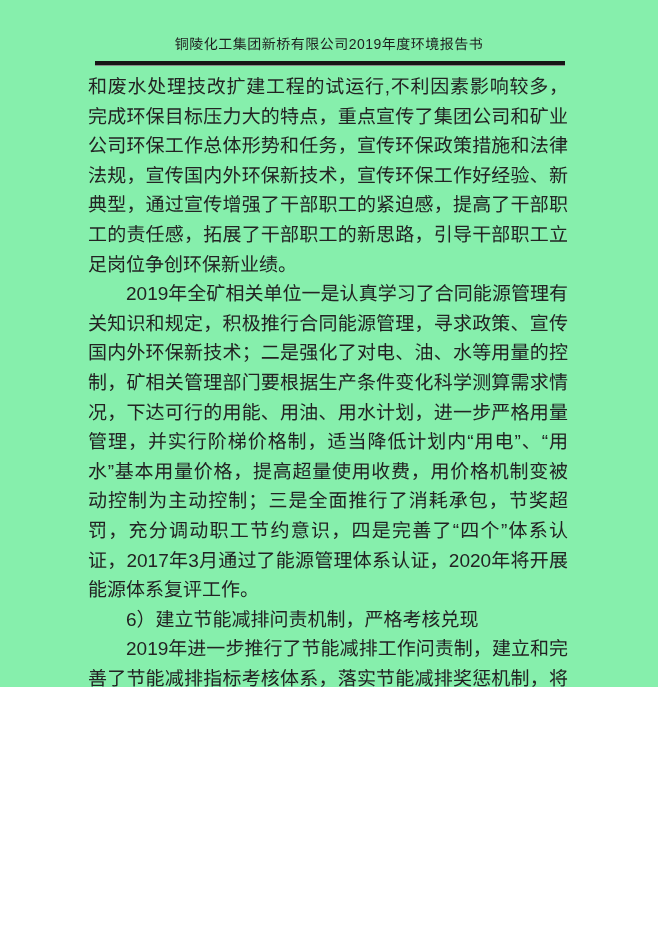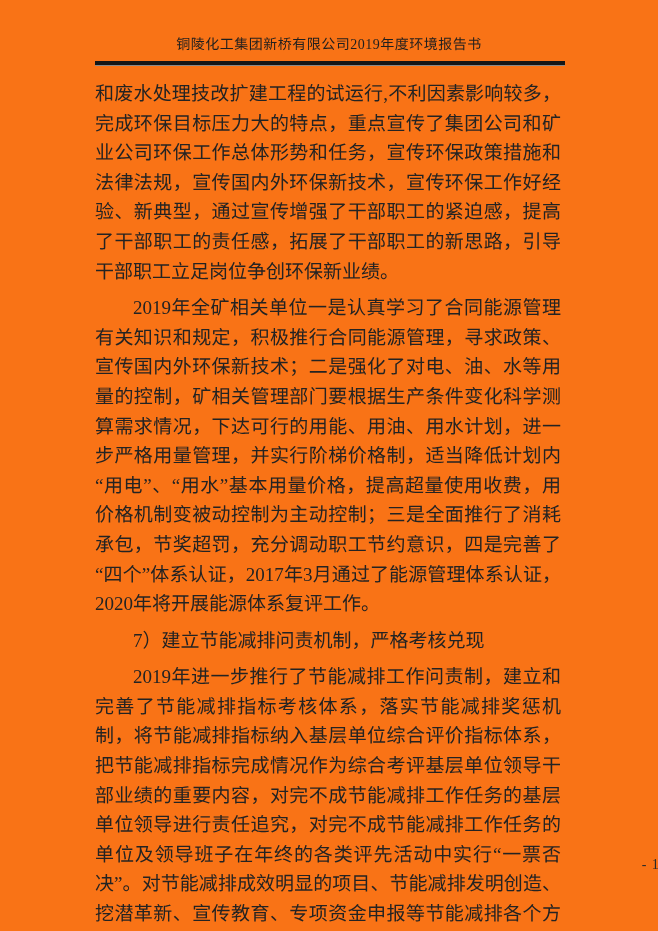--- a/index.html
+++ b/index.html
@@ -3,23 +3,23 @@
 <meta charset="utf-8">
 <style>
   html, body {
     margin: 0;
     padding: 0;
     background: #ffffff;
   }
   .page {
     position: relative;
     width: 658px;
-    height: 931px;
-    background: #f97316;
-    font-family: Liberation Serif, serif;
+    height: 687px;
+    background: #86efac;
+    font-family: Liberation Sans, sans-serif;
     color: #222222;
     overflow: hidden;
   }
   .header-title {
     position: absolute;
     top: 33px;
     left: 0;
     width: 100%;
     text-align: center;
     font-size: 14px;
@@ -40,21 +40,21 @@
     position: absolute;
     top: 72px;
     left: 88px;
     width: 480px;
     font-size: 19px;
     line-height: 29.6px;
     text-align: justify;
     color: #232323;
   }
   .doc-body p {
-    margin: 7px;
+    margin: 0;
     padding: 0;
   }
   .indent {
     text-indent: 2em;
   }
   .page-footer {
     position: absolute;
     top: 857px;
     left: 0;
     width: 100%;
@@ -70,21 +70,21 @@
 
 <div class="page">
 
   <div class="header-title">铜陵化工集团新桥有限公司2019年度环境报告书</div>
 
   <div class="header-rule"></div>
 
   <div class="doc-body">
     <p>和废水处理技改扩建工程的试运行,不利因素影响较多，完成环保目标压力大的特点，重点宣传了集团公司和矿业公司环保工作总体形势和任务，宣传环保政策措施和法律法规，宣传国内外环保新技术，宣传环保工作好经验、新典型，通过宣传增强了干部职工的紧迫感，提高了干部职工的责任感，拓展了干部职工的新思路，引导干部职工立足岗位争创环保新业绩。</p>
     <p class="indent">2019年全矿相关单位一是认真学习了合同能源管理有关知识和规定，积极推行合同能源管理，寻求政策、宣传国内外环保新技术；二是强化了对电、油、水等用量的控制，矿相关管理部门要根据生产条件变化科学测算需求情况，下达可行的用能、用油、用水计划，进一步严格用量管理，并实行阶梯价格制，适当降低计划内“用电”、“用水”基本用量价格，提高超量使用收费，用价格机制变被动控制为主动控制；三是全面推行了消耗承包，节奖超罚，充分调动职工节约意识，四是完善了“四个”体系认证，2017年3月通过了能源管理体系认证，2020年将开展能源体系复评工作。</p>
-    <p class="indent">7）建立节能减排问责机制，严格考核兑现</p>
+    <p class="indent">6）建立节能减排问责机制，严格考核兑现</p>
     <p class="indent">2019年进一步推行了节能减排工作问责制，建立和完善了节能减排指标考核体系，落实节能减排奖惩机制，将节能减排指标纳入基层单位综合评价指标体系，把节能减排指标完成情况作为综合考评基层单位领导干部业绩的重要内容，对完不成节能减排工作任务的基层单位领导进行责任追究，对完不成节能减排工作任务的单位及领导班子在年终的各类评先活动中实行“一票否决”。对节能减排成效明显的项目、节能减排发明创造、挖潜革新、宣传教育、专项资金申报等节能减排各个方面工作中做出显著成绩的单位和个人给予奖励，对完不成指标任务的单位和个人给予了处罚。</p>
   </div>
 
   <div class="page-footer">
     <span>- 18 -</span>
   </div>
 
 </div>
 
 </body></html>

